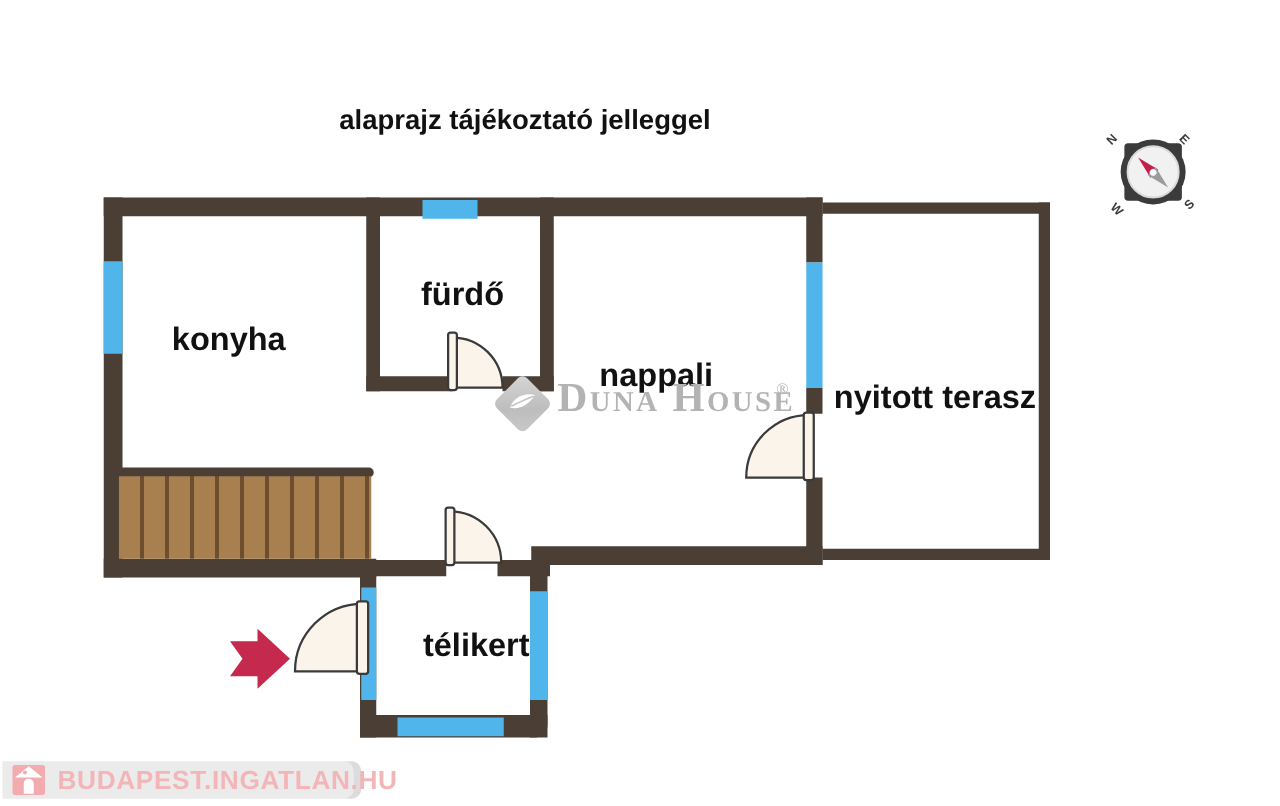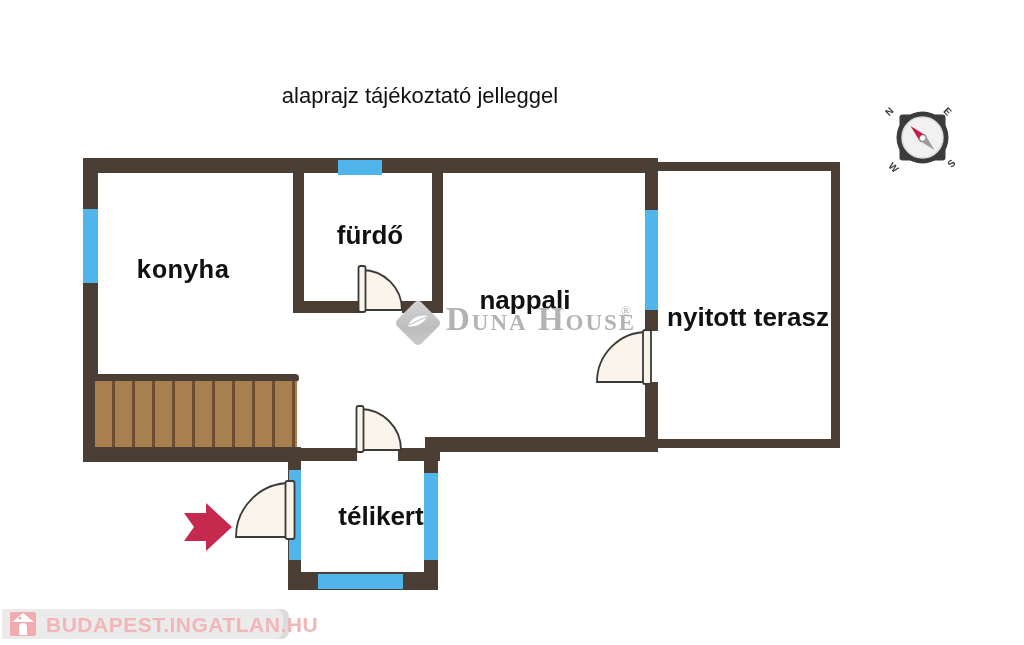--- a/index.html
+++ b/index.html
@@ -8,21 +8,21 @@
     font-family:"Liberation Sans", sans-serif;overflow:hidden;
   }
   .wall{position:absolute;background:var(--wall);}
   .win{position:absolute;background:var(--window);}
   .room-label{
     position:absolute;color:var(--label);font-weight:bold;font-size:26px;
     text-align:center;letter-spacing:0px;white-space:nowrap;
   }
   #title{
     position:absolute;left:200px;top:83px;width:440px;text-align:center;
-    color:var(--label);font-weight:normal;font-size:22px;letter-spacing:0px;
+    color:var(--label);font-weight:bold;font-size:22px;letter-spacing:0px;
   }
   #stairs-edge{
     position:absolute;left:95px;top:374px;width:204px;height:8px;
     background:var(--wall);border-radius:0 5px 5px 0;
   }
   #stairs-body{
     position:absolute;left:95px;top:381px;width:202px;height:66px;
     background:repeating-linear-gradient(to right,
       var(--wood) 0px, var(--wood) 17px,
       var(--wood-line) 17px, var(--wood-line) 20px);
@@ -112,21 +112,21 @@
       <path d="M360,409 A41,41 0 0 1 401,450 L360,450 Z"></path>
       <rect x="356.5" y="406" width="7" height="46" rx="2"></rect>
     </g>
     <g fill="var(--door-fill)" stroke="var(--door-stroke)" stroke-width="1.8">
       <path d="M290,483 A54,54 0 0 0 236,537 L290,537 Z"></path>
       <rect x="285.5" y="481" width="9" height="58" rx="2"></rect>
     </g>
     <polygon points="184,513 206,513 206,503 232,527 206,551 206,541 184,541 194,527" fill="var(--arrow)"></polygon>
   </svg>
 
-  <div class="room-label" style="left:103px;top:256px;width:160px;font-family:Liberation Mono, monospace;">konyha</div>
+  <div class="room-label" style="left:103px;top:256px;width:160px;">konyha</div>
   <div class="room-label" style="left:290px;top:220px;width:160px;">fürdő</div>
   <div class="room-label" style="left:648px;top:302px;width:200px;">nyitott terasz</div>
   <div class="room-label" style="left:445px;top:285px;width:160px;">nappali</div>
   <div class="room-label" style="left:301px;top:501px;width:160px;">télikert</div>
 
   <svg id="compass" width="75" height="75" viewBox="0 0 75 75">
     <rect x="14.5" y="14.5" width="46" height="46" rx="3" fill="var(--compass-dark)"></rect>
     <circle cx="37.5" cy="37.5" r="26" fill="var(--compass-dark)"></circle>
     <circle cx="37.5" cy="37.5" r="20.5" fill="#f1f1f1" stroke="#d9d9d9" stroke-width="1.5"></circle>
     <g transform="translate(37.5,38) rotate(-45)">

